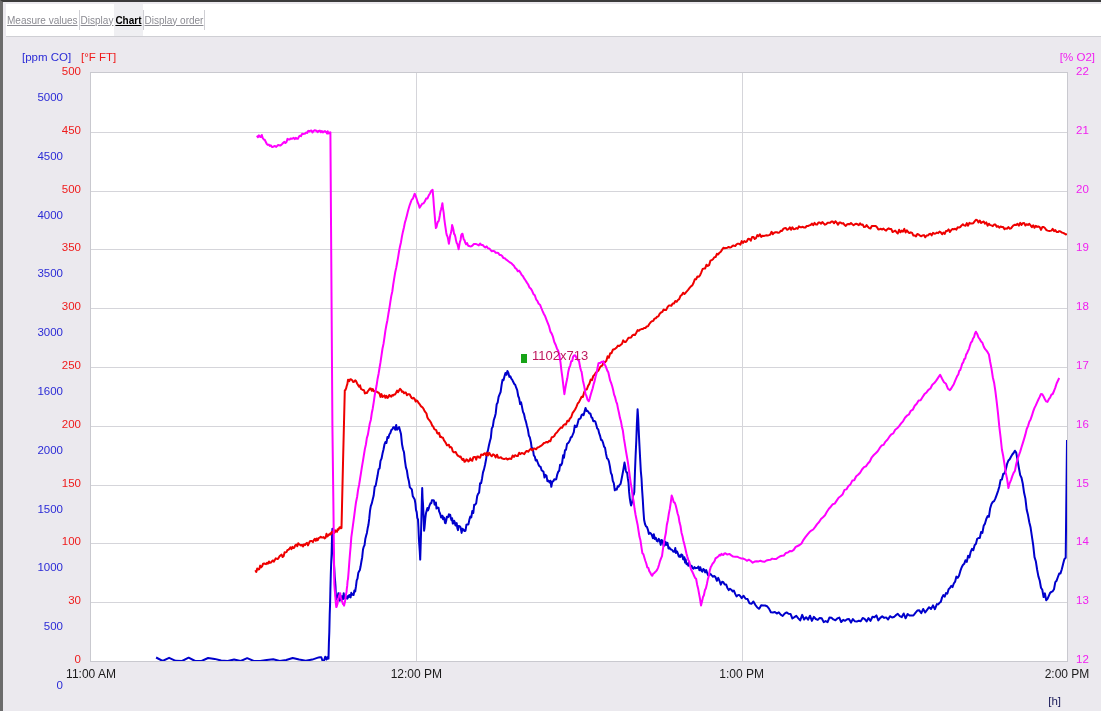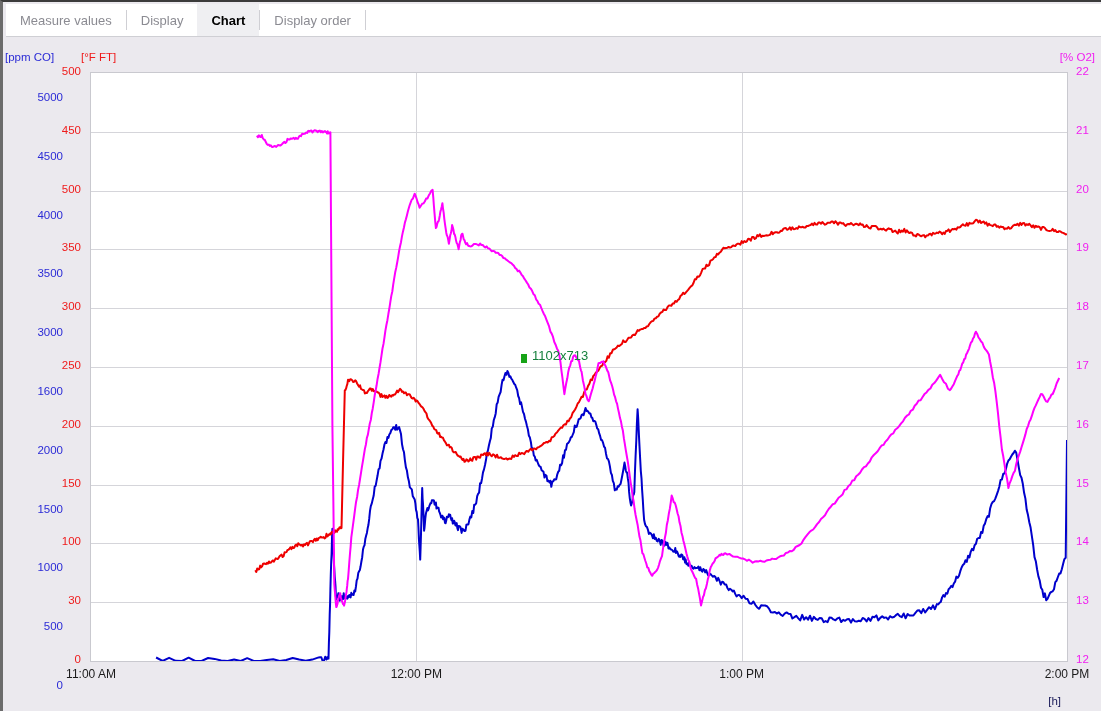--- a/index.html
+++ b/index.html
@@ -8,47 +8,47 @@
     background:#ebe9ee;
     font-family:"Liberation Sans","DejaVu Sans",sans-serif;
     font-size:12px;color:#222;
   }
   #app{position:relative;width:1101px;height:711px;box-sizing:border-box;
        border-left:3px solid #6b6b6b;border-top:2px solid #3b3b3b;background:#ebe9ee;}
 
   
   #tabbar{position:absolute;left:3px;top:2px;right:0;height:32px;background:#ffffff;
           border-bottom:1px solid #cfcfd4;display:flex;align-items:stretch;}
-  .tab{display:flex;align-items:center;padding:0 14px;font-size:13px;color:#8b8b92;
-       white-space:nowrap;cursor:default;background:#ffffff;}
+  .tab{display:flex;align-items:center;padding:0 1px;font-size:10px;color:#8b8b92;
+       white-space:nowrap;cursor:default;background:#ffffff;text-decoration:underline;}
   .tab.active{color:#000;font-weight:bold;background:#efeff2;}
   .tabsep{width:1px;background:#cfcfd4;margin:6px 0 6px 0;}
 
   
   .axis-title{position:absolute;font-size:11.5px;white-space:nowrap;}
-  #ttl-co{left:2px;top:49px;color:#2b2bd6;}
+  #ttl-co{left:19px;top:49px;color:#2b2bd6;}
   #ttl-ft{left:78px;top:49px;color:#ef1b1b;}
   #ttl-o2{right:6px;top:49px;color:#f020f0;}
   #ttl-h {right:40px;bottom:4px;color:#1b1b5a;font-size:11.5px;}
 
   
   #plotwrap{position:absolute;left:87px;top:70px;width:978px;height:590px;}
   #plot{position:absolute;inset:0;background:#ffffff;border:1px solid #c9c9cf;
         box-sizing:border-box;}
   #plot svg{position:absolute;left:0;top:0;display:block;}
 
   
   .tick{position:absolute;font-size:11.5px;white-space:nowrap;}
   .tick-co{color:#2b2bd6;text-align:right;width:46px;left:14px;margin-top:26px;}
   .tick-ft{color:#ef1b1b;text-align:right;width:32px;left:46px;}
   .tick-o2{color:#f020f0;text-align:left;width:30px;left:1073px;}
   .tick-x {color:#1a1a1a;font-size:12px;text-align:center;width:90px;}
 
   
-  #annot{position:absolute;left:529px;top:346px;font-size:13px;color:#15803d;
+  #annot{position:absolute;left:529px;top:346px;font-size:13px;color:#be185d;
          white-space:nowrap;letter-spacing:0px;}
   #annot-dot{position:absolute;left:518px;top:352px;width:6px;height:9px;background:#17a317;}
 </style>
 </head>
 <body>
 
 <div id="app">
 
   <div id="tabbar">
     <div class="tab">

